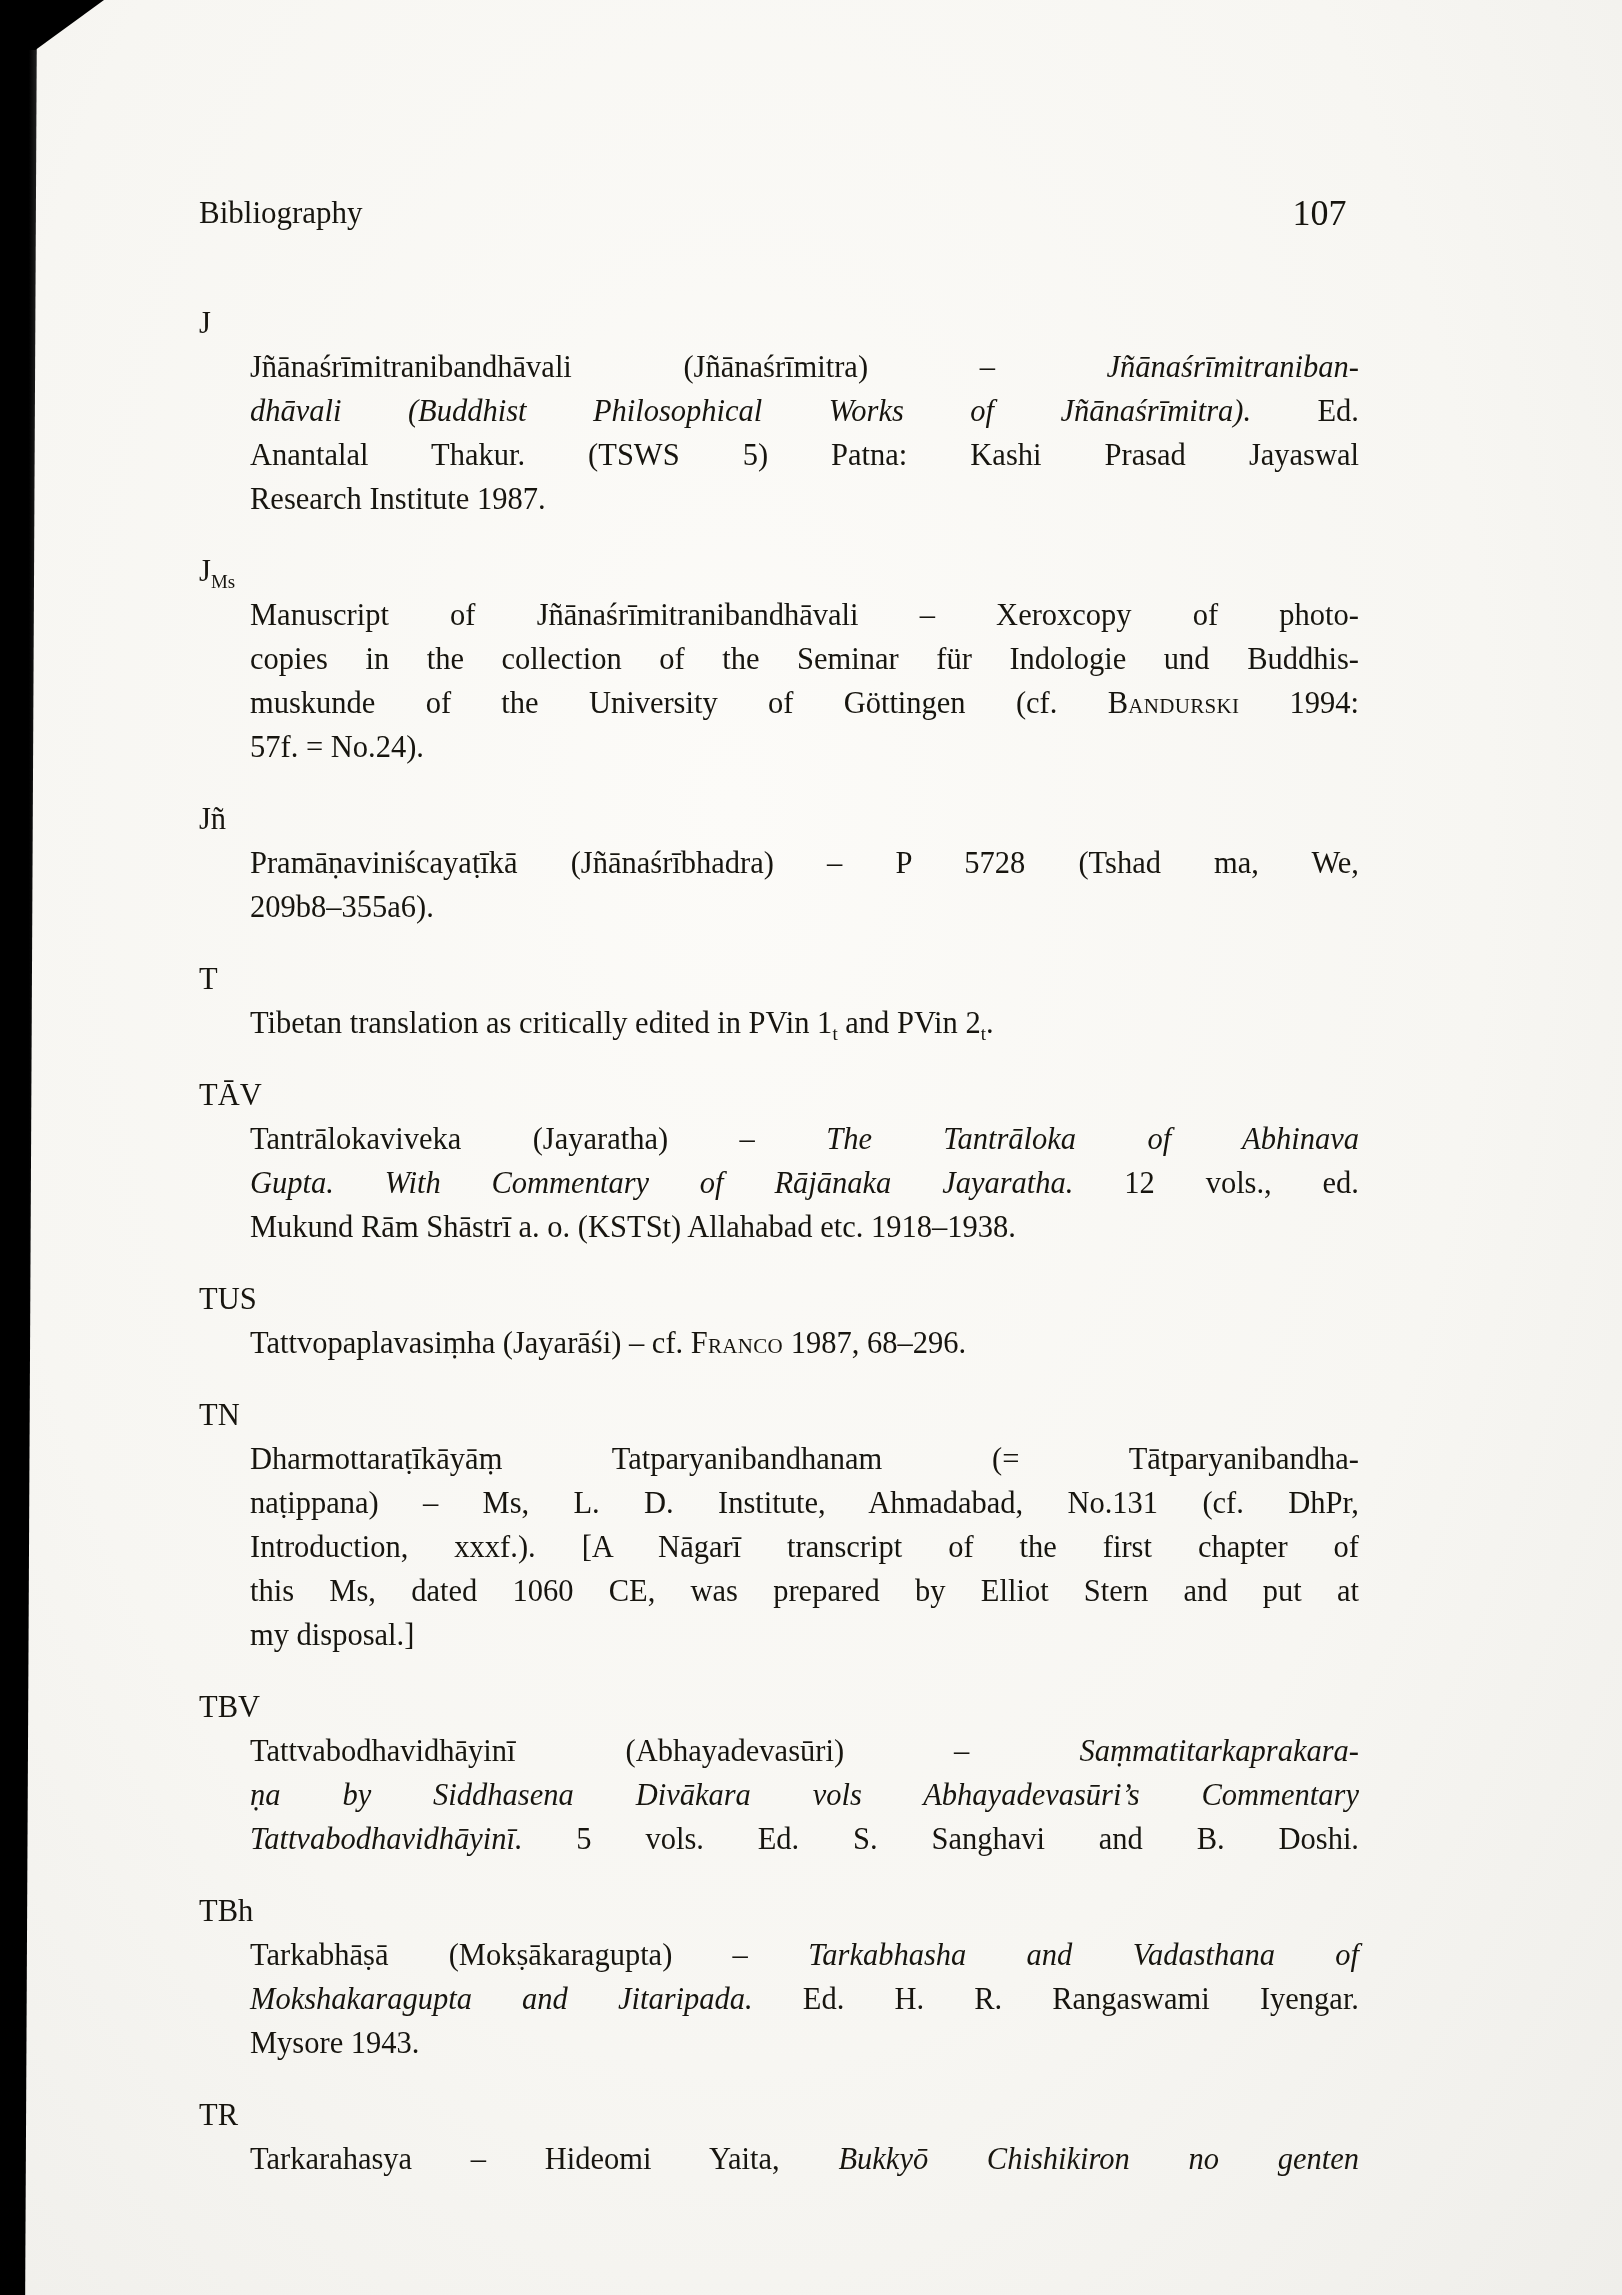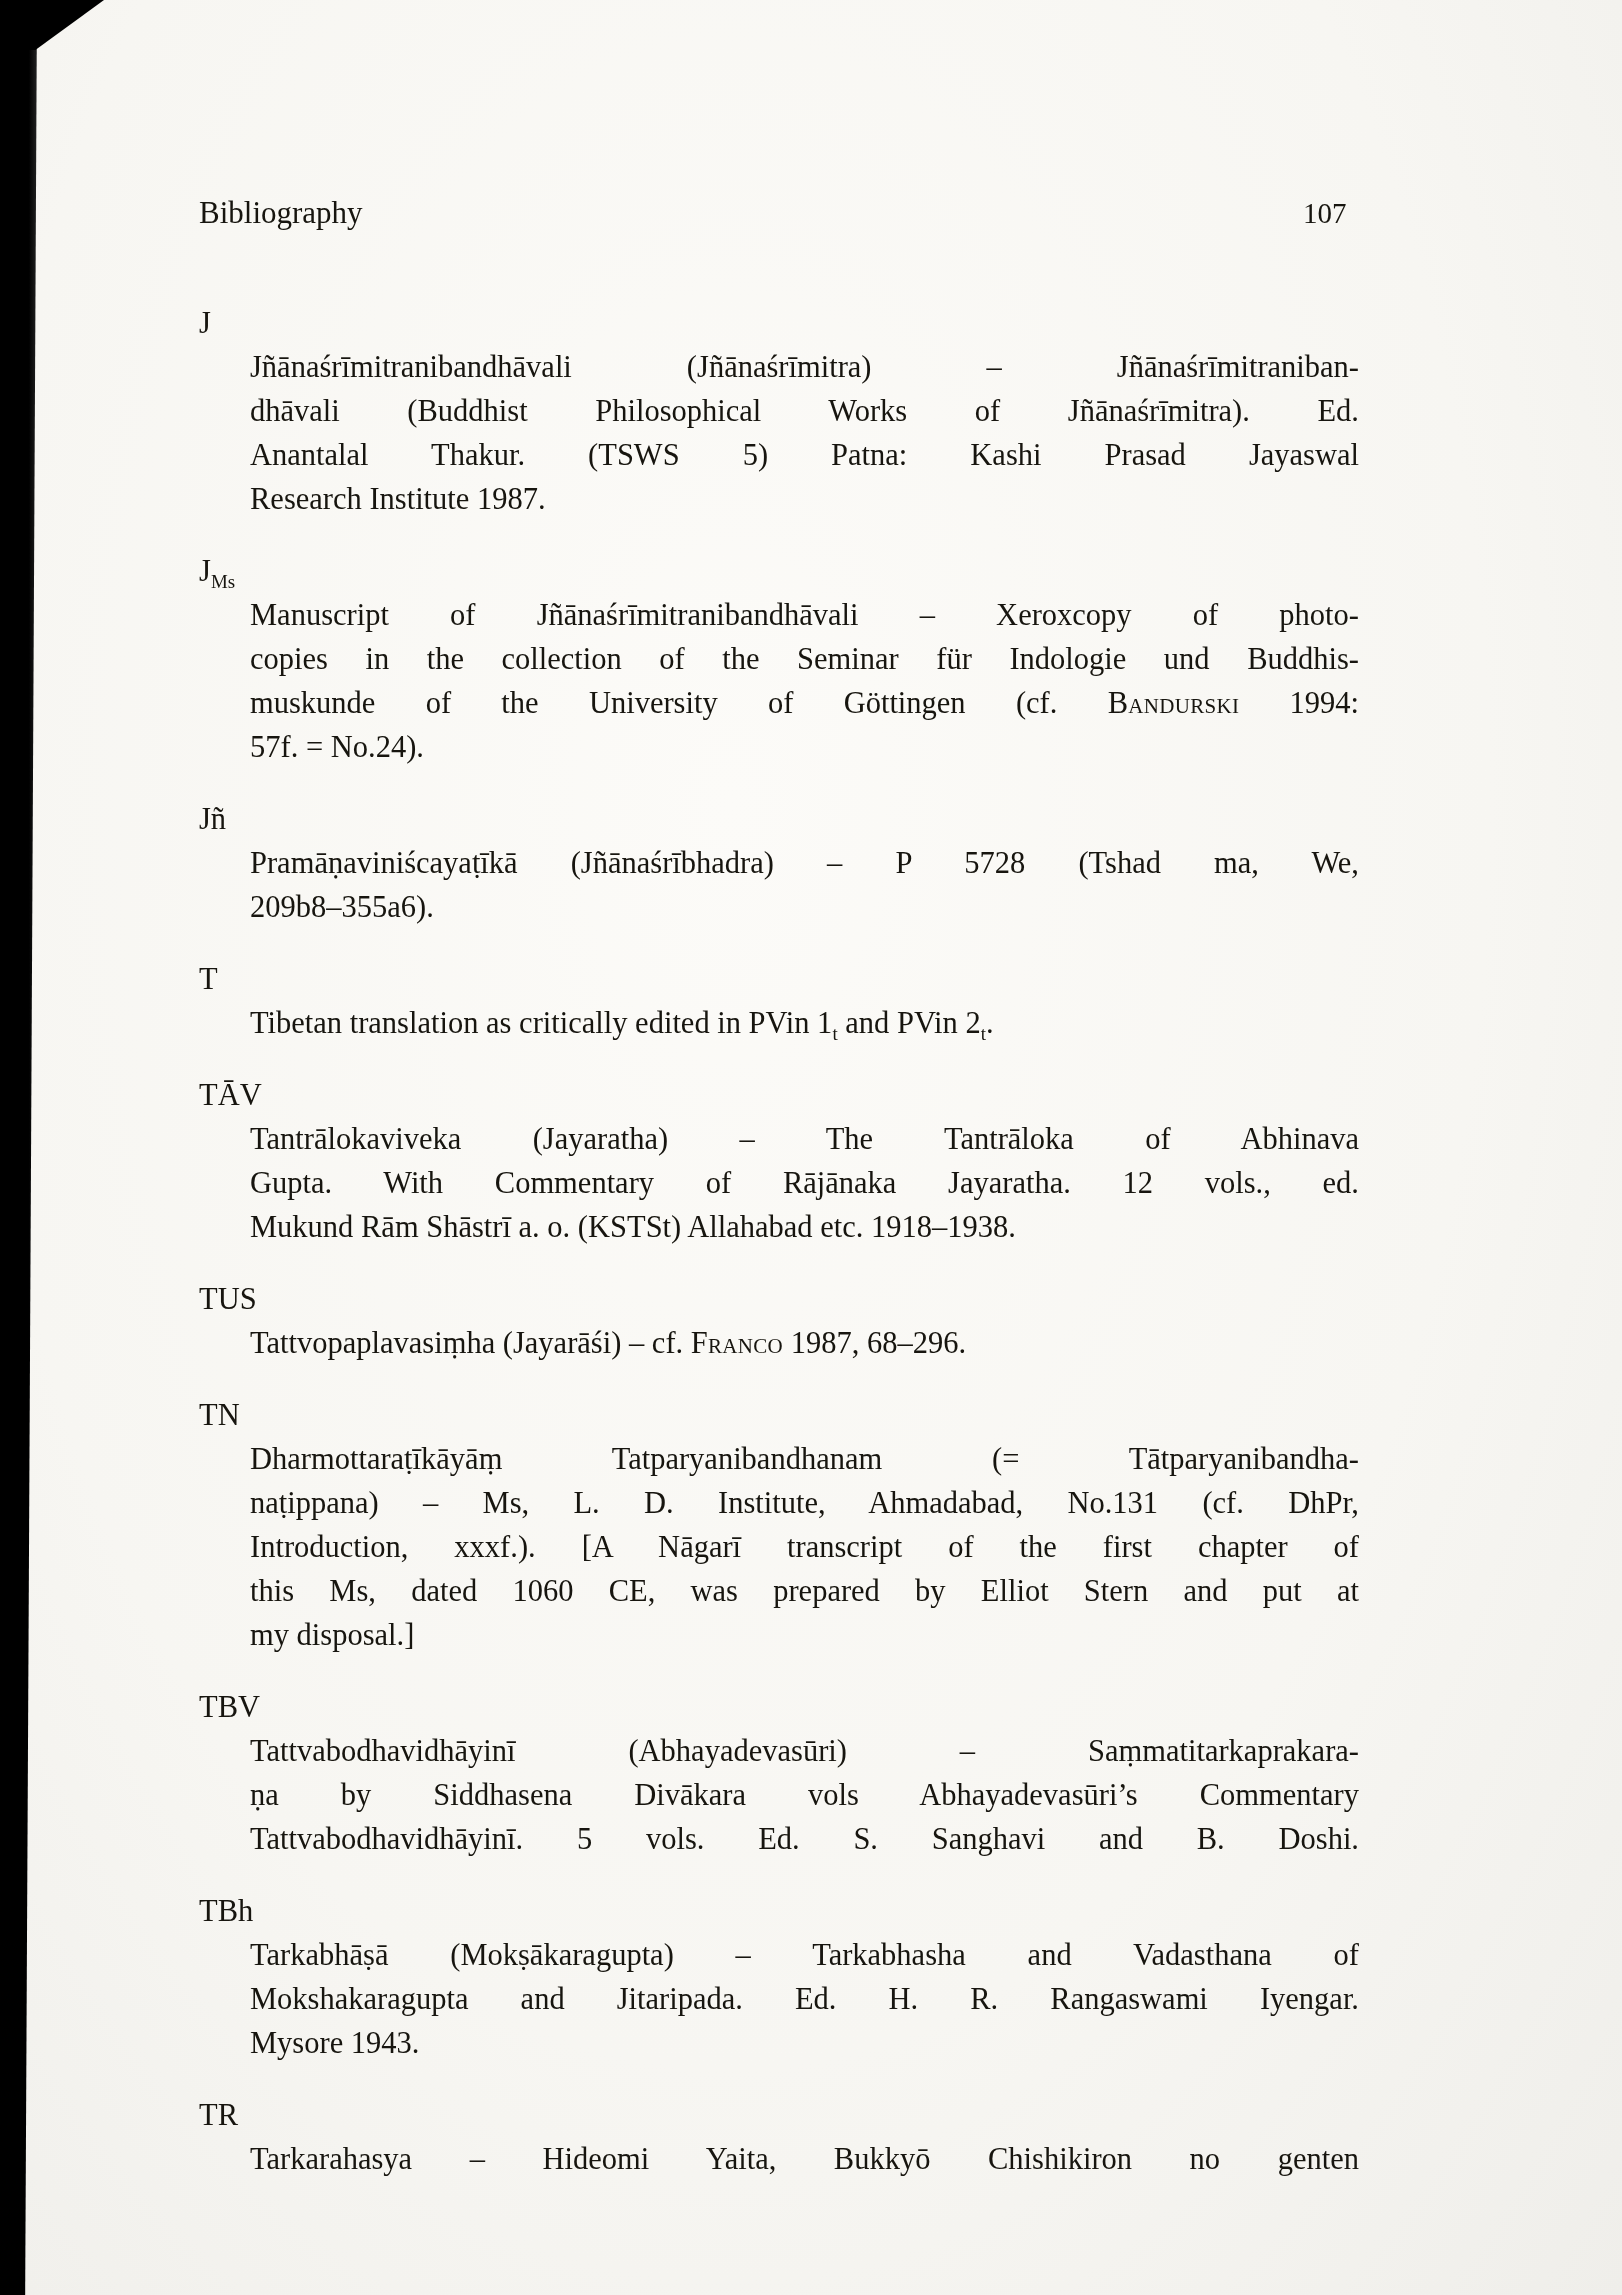--- a/index.html
+++ b/index.html
@@ -41,21 +41,21 @@
   .page-header {
     display: flex;
     justify-content: space-between;
     align-items: flex-end;
   }
   .running-head {
     font-size: 31px;
     line-height: 40px;
   }
   .folio {
-    font-size: 29px;
+    font-size: 36px;
     line-height: 40px;
     padding-right: 12.5px;
   }
 
   .entries { margin-top: 68px; }
 
   .entry { margin-bottom: 28px; }
   .entry:last-child { margin-bottom: 0; }
 
   .siglum {
@@ -68,21 +68,21 @@
     font-size: 30.5px;
     line-height: 44px;
   }
 
   .line { text-align: left; }
   .line.justify {
     text-align: justify;
     text-align-last: justify;
   }
 
-  .it { }
+  .it { font-style: italic; }
   .sc { font-variant: small-caps; letter-spacing: 0.3px; }
 
   sub {
     font-size: 62%;
     line-height: 0;
     vertical-align: sub;
   }
 </style>
 </head>
 <body>

